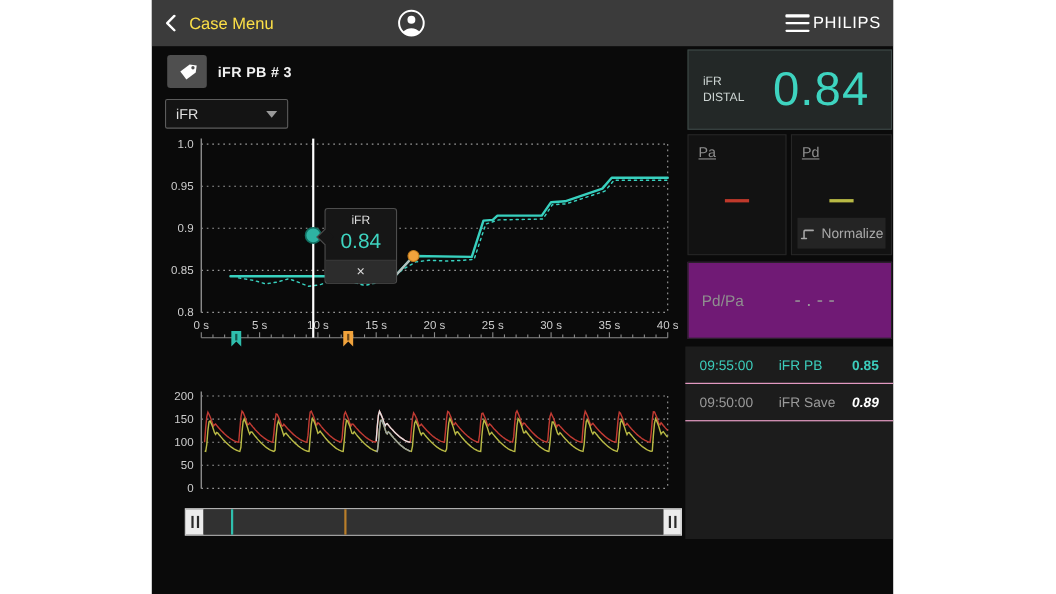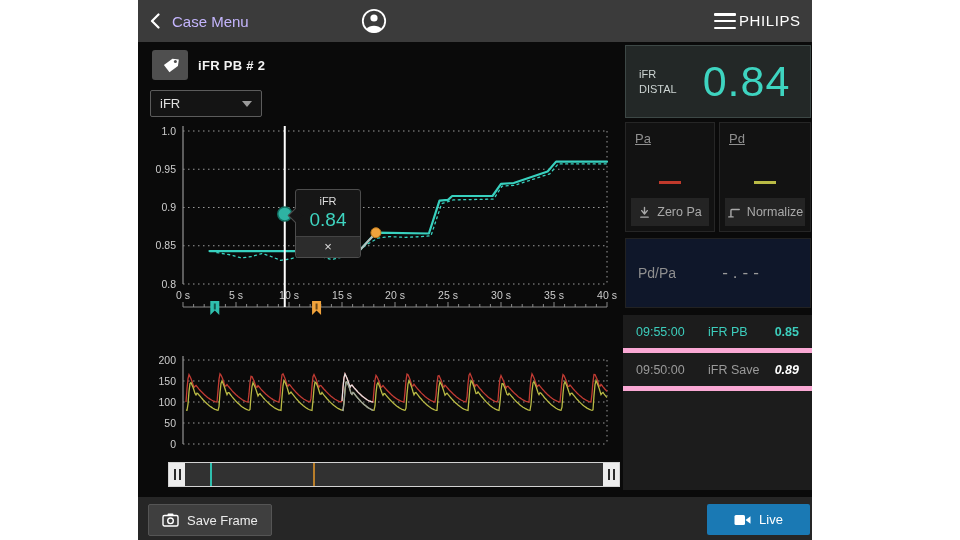--- a/index.html
+++ b/index.html
@@ -2,21 +2,21 @@
 <html><head>
 <meta charset="utf-8">
 <style>
   html,body{margin:0;padding:0;background:#ffffff;font-family:"Liberation Sans",sans-serif;}
   .stage{position:relative;width:960px;height:540px;background:#ffffff;overflow:hidden;}
   .app{position:absolute;left:138px;top:0;width:674px;height:540px;background:#0a0a0a;overflow:hidden;}
 
   
   .topbar{position:absolute;left:0;top:0;width:674px;height:42px;background:#3b3b3b;}
   .back-btn{position:absolute;left:12px;top:0;height:42px;display:flex;align-items:center;gap:12px;cursor:pointer;}
-  .back-btn span{color:#c4b5fd;font-size:15px;}
+  .back-btn span{color:#fde047;font-size:15px;}
   .avatar{position:absolute;left:223px;top:8px;width:26px;height:26px;}
   .hamburger{position:absolute;left:576px;top:13px;width:22px;height:16px;display:flex;flex-direction:column;justify-content:space-between;cursor:pointer;}
   .hamburger i{display:block;height:2.5px;background:#ffffff;border-radius:1px;}
   .brand{position:absolute;left:601px;top:12px;color:#ffffff;font-size:15px;font-weight:400;letter-spacing:0.6px;}
 
   
   .tag-btn{position:absolute;left:14px;top:50px;width:36px;height:30px;background:#4f4f4f;border-radius:3px;display:flex;align-items:center;justify-content:center;cursor:pointer;}
   .panel-title{position:absolute;left:60px;top:58px;color:#f2f2f2;font-size:13px;font-weight:700;letter-spacing:0.3px;}
 
   .dd{position:absolute;width:92px;height:25px;border:1px solid #5c5c5c;border-radius:2px;background:#141414;display:flex;align-items:center;justify-content:space-between;padding:0 9px;cursor:pointer;}
@@ -53,25 +53,25 @@
   .distal-box{left:487px;top:45px;width:186px;height:73px;background:#232827;border:1px solid #3d4846;display:flex;align-items:center;}
   .distal-label{color:#ccd4d2;font-size:11px;line-height:1.35;padding-left:13px;width:50px;}
   .distal-value{color:#3ed4c0;font-size:43px;letter-spacing:1px;flex:1;text-align:center;padding-right:6px;}
   .sig-box{top:122px;height:110px;background:#121212;border:1px solid #262626;}
   .pa-box{left:487px;width:90px;}
   .pd-box{left:581px;width:92px;padding-left:28px;}
   .sig-label{position:absolute;left:9px;top:8px;color:#8f8f8f;font-size:13px;text-decoration:underline;}
   .sig-dash{position:absolute;left:50%;top:58px;width:22px;height:2.5px;margin-left:-11px;}
   .sig-btn{position:absolute;left:5px;right:5px;bottom:5px;height:28px;background:#242424;display:flex;align-items:center;justify-content:center;gap:6px;cursor:pointer;}
   .sig-btn span{color:#a9a9a9;font-size:12.5px;}
-  .pdpa-box{left:487px;top:238px;width:186px;height:70px;background:#0f172a;border:1px solid #222;display:flex;align-items:center;}
+  .pdpa-box{left:487px;top:238px;width:186px;height:70px;background:#701a75;border:1px solid #222;display:flex;align-items:center;}
   .pdpa-label{color:#8f8f8f;font-size:14px;padding-left:12px;}
   .pdpa-value{flex:1;text-align:center;color:#9a9a9a;font-size:17px;letter-spacing:5px;}
   .history{left:485px;top:315px;width:189px;height:175px;background:#1c1c1c;}
-  .hrow{height:33px;display:flex;align-items:center;border-bottom:5px solid #f9a8d4;font-size:12.5px;cursor:pointer;}
+  .hrow{height:33px;display:flex;align-items:center;border-bottom:1px solid #f9a8d4;font-size:12.5px;cursor:pointer;}
   .hrow .ht{width:72px;padding-left:13px;}
   .hrow .hn{flex:1;}
   .hrow .hv{padding-right:13px;font-weight:700;}
   .hrow.sel .ht,.hrow.sel .hn,.hrow.sel .hv{color:#3ccdbc;}
   .hrow.unsel .ht,.hrow.unsel .hn{color:#9a9a9a;}
   .hrow.unsel .hv{color:#ffffff;font-style:italic;}
 </style>
 </head>
 <body>
 
@@ -97,21 +97,21 @@
         </div>
       <div class="brand">PHILIPS</div>
     </div>
 
     <div class="tag-btn">
       <svg width="19" height="17" viewBox="0 0 19 17">
         <path d="M3 9 L10.5 1.5 L17 1.5 L17 8 L9.5 15.5 Z" fill="#ffffff" transform="rotate(8 10 8)"></path>
         <circle cx="14.4" cy="4.6" r="1.5" fill="#4f4f4f"></circle>
       </svg>
     </div>
-    <div class="panel-title">iFR PB # 2</div>
+    <div class="panel-title">iFR PB # 3</div>
 
     <div class="dd dd-metric">
       <span>iFR</span>
       <div class="caret"></div>
     </div>
 
 
     <svg id="chart-svg" class="charts" width="674" height="540">
         <g>
           <line x1="45" y1="131.00000000000003" x2="469" y2="131.00000000000003" stroke="#9a9a9a" stroke-width="1" stroke-dasharray="1.5 3.5"></line>
@@ -230,55 +230,32 @@
       <div class="sc-track">
         <div class="sc-tick" style="left:25px;background:#2fbfae;"></div>
         <div class="sc-tick" style="left:128px;background:#b97e2a;"></div>
       </div>
       <div class="sc-handle">
           <i></i>
           <i></i>
         </div>
     </div>
 
-    <div class="bottombar">
-      <div class="save-btn">
-        <svg width="17" height="14" viewBox="0 0 17 14">
-          <rect x="1" y="2.5" width="15" height="10.5" rx="1.5" fill="none" stroke="#ffffff" stroke-width="1.4"></rect>
-          <rect x="5.5" y="0.5" width="6" height="2.5" rx="1" fill="#ffffff"></rect>
-          <circle cx="8.5" cy="7.8" r="2.8" fill="none" stroke="#ffffff" stroke-width="1.4"></circle>
-        </svg>
-        <span>Save Frame</span>
-      </div>
-      <div class="live-btn">
-        <svg width="17" height="12" viewBox="0 0 17 12">
-          <rect x="0.5" y="1" width="10.5" height="10" rx="1.5" fill="#ffffff"></rect>
-          <polygon points="11.5,6 16.5,2.2 16.5,9.8" fill="#ffffff"></polygon>
-        </svg>
-        <span>Live</span>
-      </div>
-    </div>
 
     <div class="box distal-box">
       <div class="distal-label">
         <div>iFR</div>
         <div>DISTAL</div>
       </div>
       <div class="distal-value">0.84</div>
     </div>
 
     <div class="box sig-box pa-box">
       <div class="sig-label">Pa</div>
       <div class="sig-dash" style="background:#c0392b;"></div>
-      <div class="sig-btn">
-        <svg width="13" height="13" viewBox="0 0 14 14">
-          <path d="M7 1.5 V7.5 M4 5 L7 8.6 L10 5 M3 12 H11" fill="none" stroke="#a9a9a9" stroke-width="1.5" stroke-linecap="round" stroke-linejoin="round"></path>
-        </svg>
-        <span>Zero Pa</span>
-      </div>
     </div>
 
     <div class="box sig-box pd-box">
       <div class="sig-label">Pd</div>
       <div class="sig-dash" style="background:#b9ba45;"></div>
       <div class="sig-btn">
         <svg width="14" height="13" viewBox="0 0 16 14">
           <path d="M14 3.5 H5.5 Q4.5 3.5 4.5 5 V12 M2 12 H7" fill="none" stroke="#a9a9a9" stroke-width="1.6" stroke-linecap="round"></path>
         </svg>
         <span>Normalize</span>

